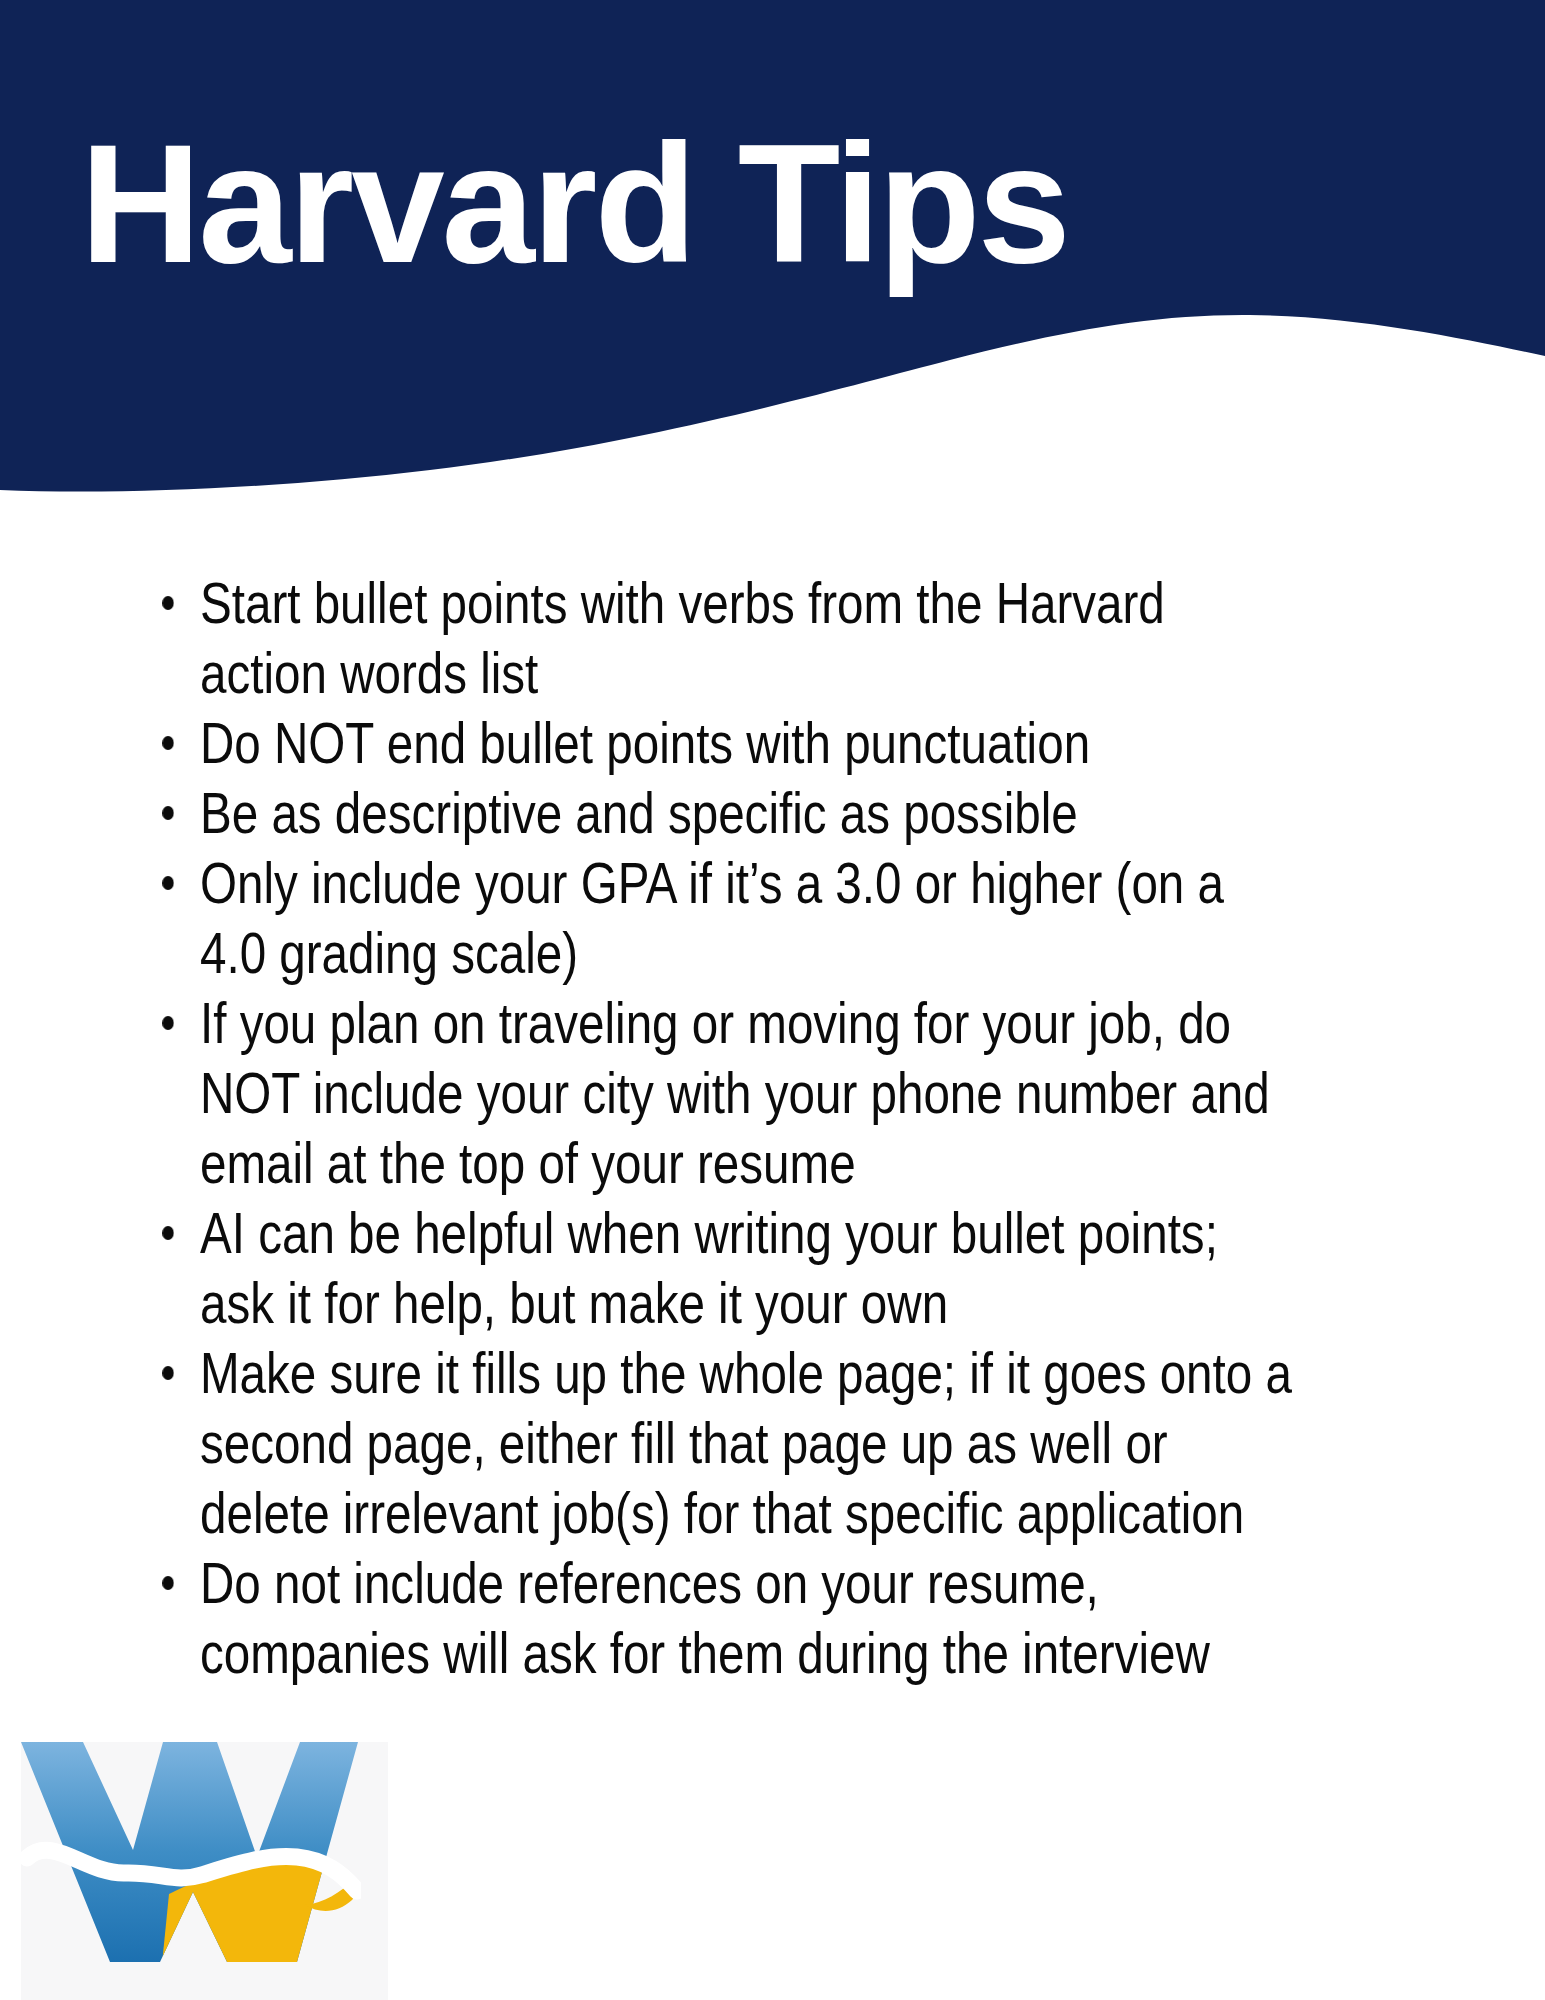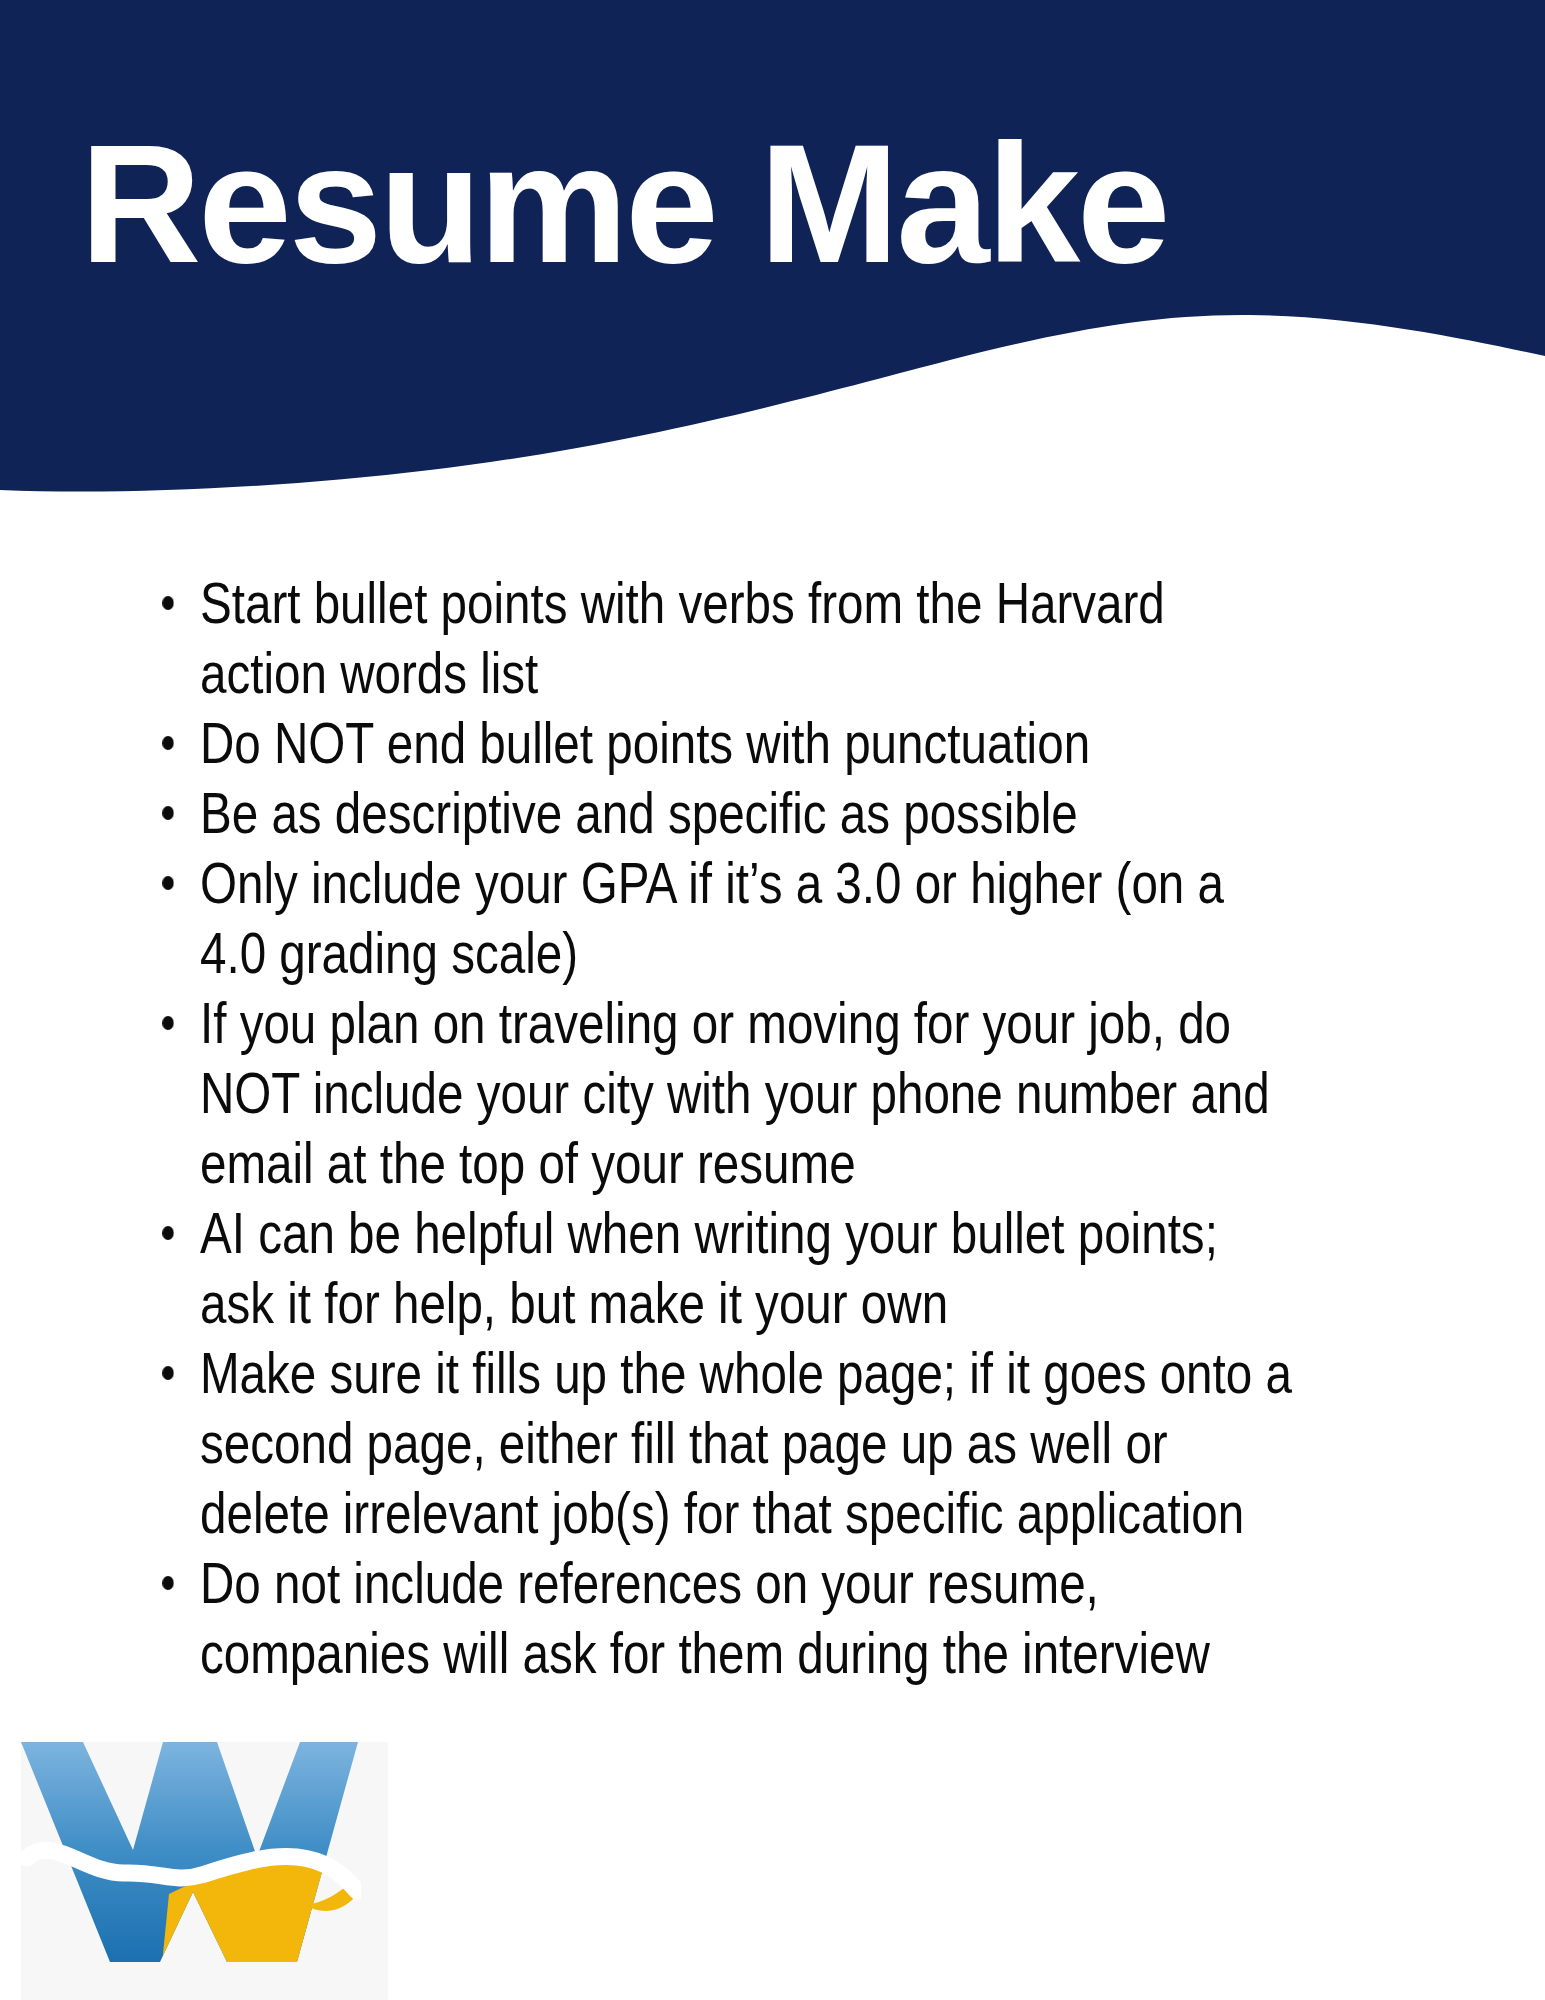--- a/index.html
+++ b/index.html
@@ -66,21 +66,21 @@
 <body>
 
 <svg class="header-wave" width="1545" height="500" viewBox="0 0 1545 500" aria-hidden="true">
   <path fill="#0F2356" d="M0,0 H1545 V356
            C1470,340 1360,316 1250,315
            C1150,314 1060,332 950,360
            C840,388 650,444 430,470
            C280,488 120,495 0,490 Z"></path>
 </svg>
 
-<h1 class="page-title">Resume Make</h1>
+<h1 class="page-title">Harvard Tips</h1>
 
 <ul class="tips-list">
   <li>Start bullet points with verbs from the Harvard
 action words list</li>
   <li>Do NOT end bullet points with punctuation</li>
   <li>Be as descriptive and specific as possible</li>
   <li>Only include your GPA if it’s a 3.0 or higher (on a
 4.0 grading scale)</li>
   <li>If you plan on traveling or moving for your job, do
 NOT include your city with your phone number and

